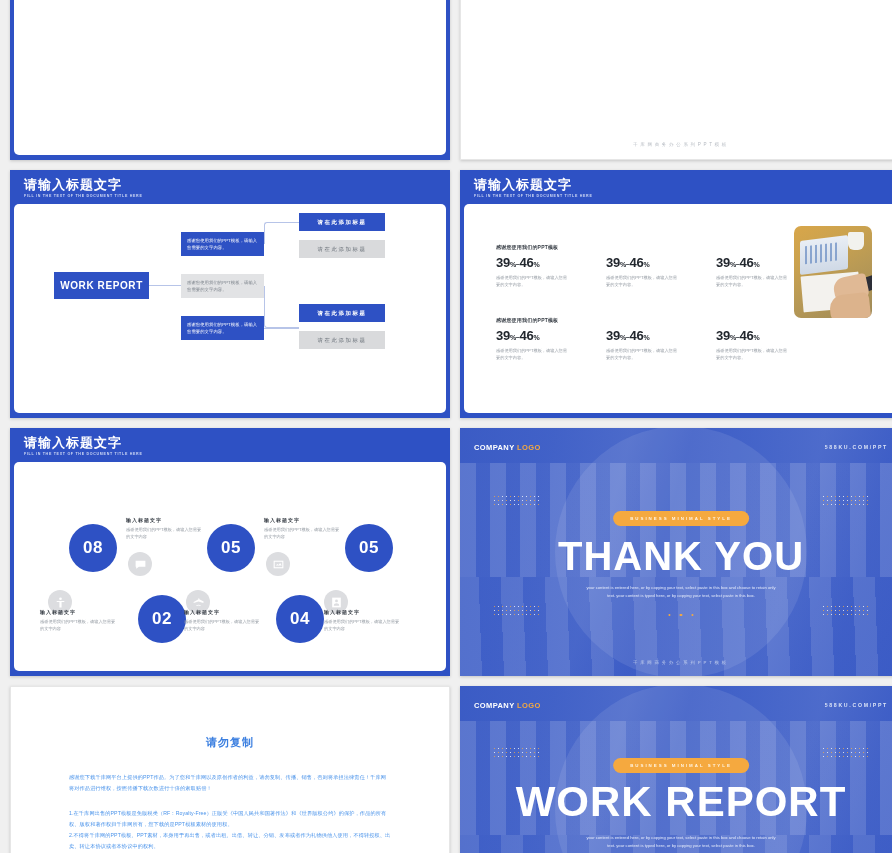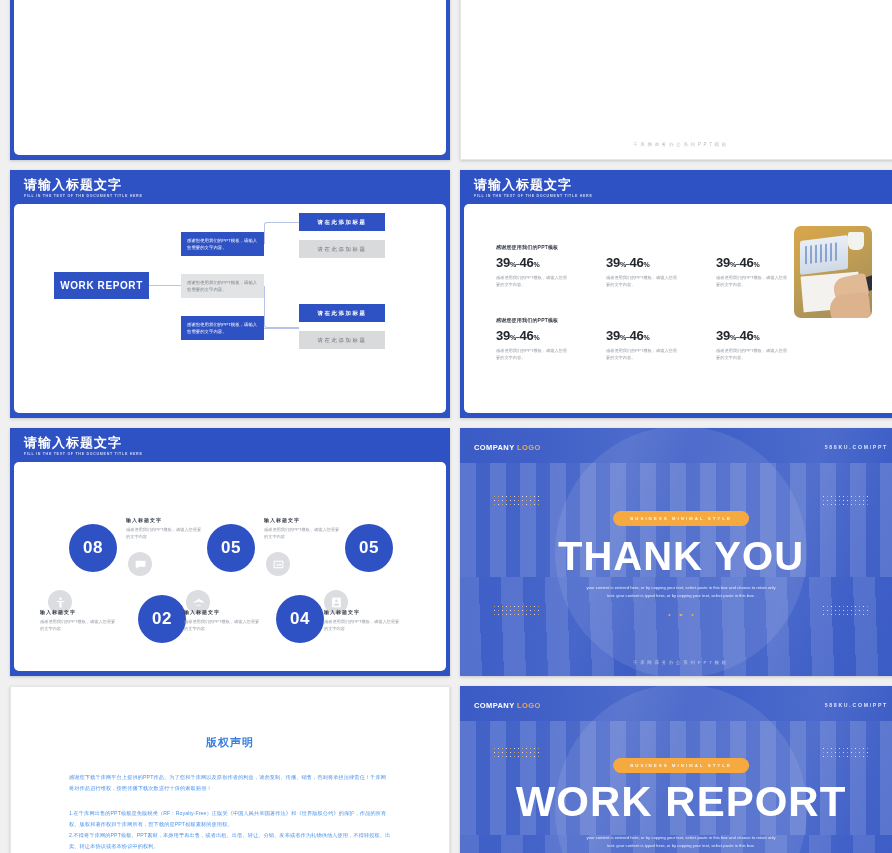--- a/index.html
+++ b/index.html
@@ -557,21 +557,21 @@
     </div>
     <div class="tridots" style="top:186px;">
           <i></i>
           <i></i>
           <i></i>
         </div>
     <div class="cfoot">千库网商务办公系列PPT模板</div>
   </div>
 
   <div class="slide cp">
-    <div class="cpt">版权声明</div>
+    <div class="cpt">请勿复制</div>
     <div class="cpp p1">感谢您下载千库网平台上提供的PPT作品。为了您和千库网以及原创作者的利益，请勿复制、传播、销售，否则将承担法律责任！千库网将对作品进行维权，按照传播下载次数进行十倍的索取赔偿！</div>
     <div class="cpp p2">1.在千库网出售的PPT模板是免版税类（RF：Royalty-Free）正版受《中国人民共和国著作法》和《世界版权公约》的保护，作品的所有权、版权和著作权归千库网所有，您下载的是PPT模板素材的使用权。</div>
     <div class="cpp">2.不得将千库网的PPT模板、PPT素材，本身用于再出售，或者出租、出借、转让、分销、发布或者作为礼物供他人使用，不得转授权、出卖、转让本协议或者本协议中的权利。</div>
 
   </div>
 
   <div class="slide r cover">
     <div class="bgphoto"></div>
     <div class="orb"></div>
     <div class="clogo"><span>COMPANY</span> <span class="o">LOGO</span></div>

